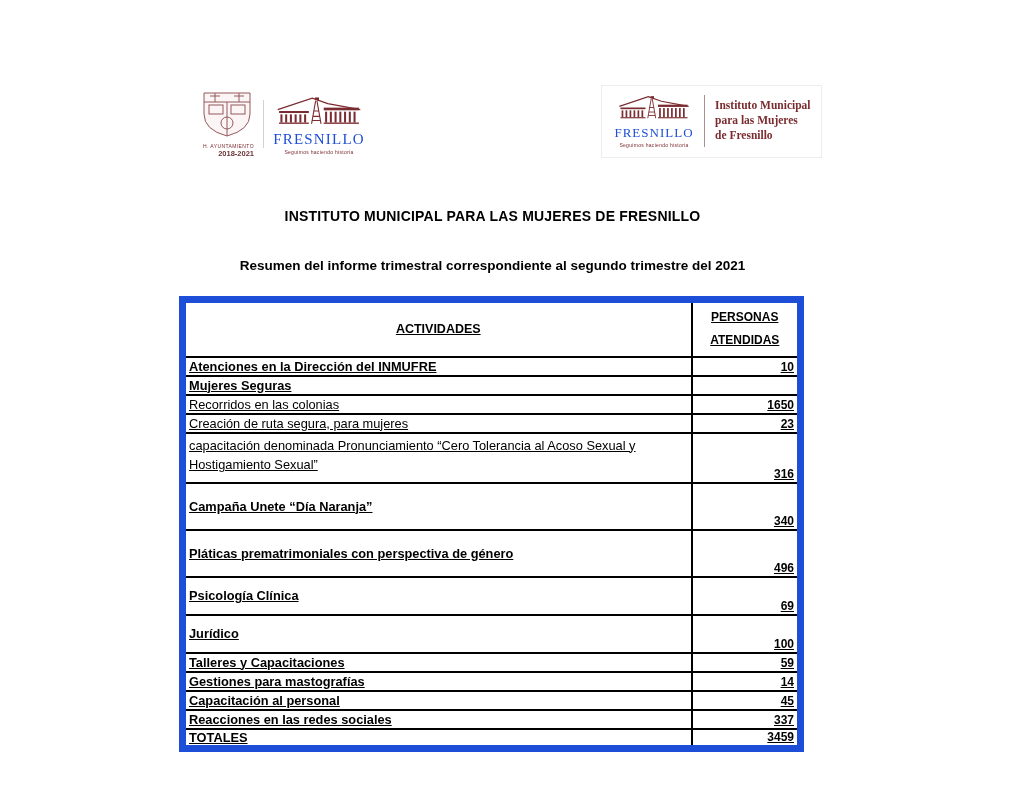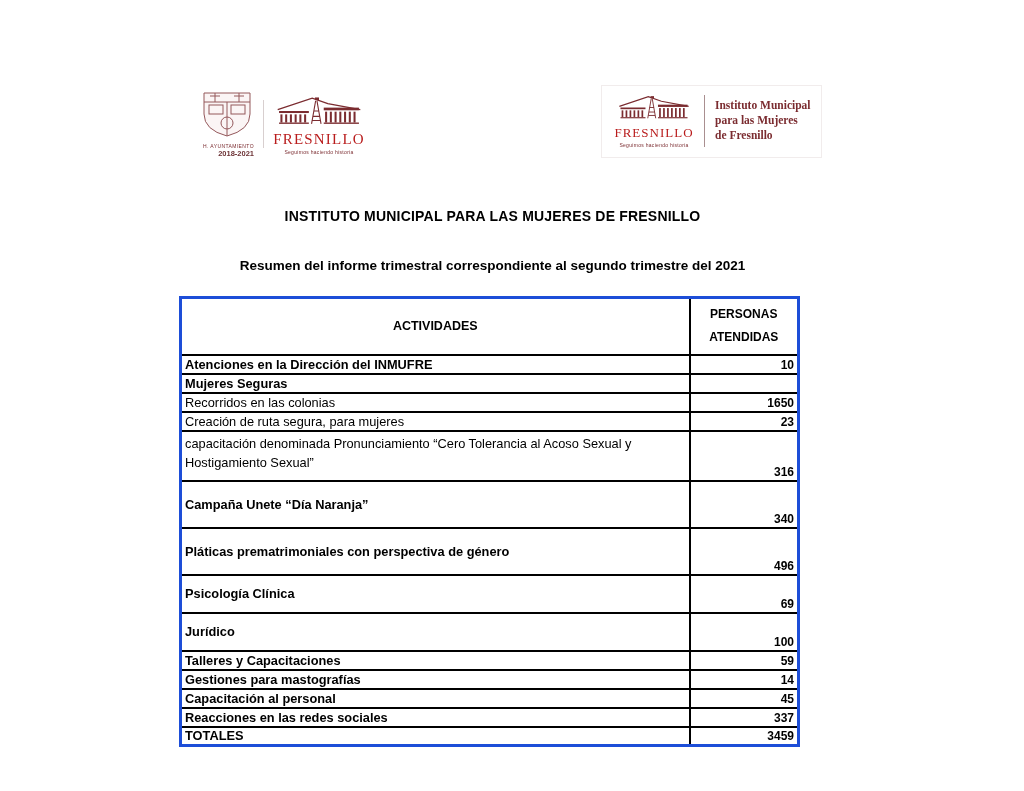--- a/index.html
+++ b/index.html
@@ -10,32 +10,32 @@
   
   .hdr-left { position:absolute; left:192px; top:90px; display:flex; align-items:flex-start; gap:9px; }
   .crest-wrap { width:62px; text-align:right; }
   .crest-cap1 { font-size:5px; letter-spacing:.4px; color:#7b2c30; margin-top:1px; }
   .crest-cap2 { font-size:7.5px; font-weight:bold; color:#6d3336; }
   .vdiv { width:1px; align-self:stretch; }
   .vdiv.light { background:#d8cfcf; margin-top:10px; height:48px; align-self:auto; }
   .vdiv.maroon { background:#a98f90; height:52px; align-self:center; }
   .brand-wrap { width:92px; text-align:center; padding-top:6px; }
   .brand-wrap.sm { width:80px; padding-top:2px; }
-  .brand-name { font-family:"Liberation Serif", serif; font-size:15px; letter-spacing:1.2px; color:#b91c1c; margin-top:1px; }
+  .brand-name { font-family:"Liberation Serif", serif; font-size:15px; letter-spacing:1.2px; color:#1d4ed8; margin-top:1px; }
   .brand-wrap.sm .brand-name { font-size:13px; letter-spacing:1px; }
   .brand-tag { font-size:5px; letter-spacing:.3px; color:#7b2c30; margin-top:1px; }
   .hdr-right { position:absolute; left:601px; top:85px; display:flex; align-items:center; gap:10px; padding:7px 10px 9px 12px; background:#fff; border:1px solid #f1ecec; }
   .inst-text { font-family:"Liberation Serif", serif; font-weight:bold; font-size:11.5px; line-height:1.3; color:#7b2c30; }
 
   
   .doc-title { position:absolute; left:120px; width:745px; top:208px; text-align:center; font-size:14px; font-weight:bold; letter-spacing:.2px; }
   .doc-subtitle { position:absolute; left:100px; width:785px; top:258px; text-align:center; font-size:13.5px; font-weight:bold; }
 
   
-  table.report { position:absolute; left:179px; top:296px; width:618px; border-collapse:collapse; table-layout:fixed; border:3px solid #1d4ed8; }
+  table.report { position:absolute; left:179px; top:296px; width:618px; border-collapse:collapse; table-layout:fixed; border:7px solid #1d4ed8;text-decoration:underline; }
   col.c1 { width:509px; }
   col.c2 { width:109px; }
   .report th, .report td { border:2px solid #000; background:#fff; }
   th.h-act { height:57px; text-align:center; vertical-align:middle; font-size:12.5px; font-weight:bold; }
   th.h-val { text-align:center; vertical-align:middle; font-size:12px; font-weight:bold; line-height:1.9; padding:0 6px; }
   td.act { font-size:12.8px; padding:0 3px; vertical-align:middle; overflow:hidden; }
   td.val { font-size:12px; font-weight:bold; text-align:right; vertical-align:bottom; padding:0 3px 1px 0; }
   tr.b td.act { font-weight:bold; }
   tr.r-s td { height:19px; }
   tr.r-m td { height:38px; }

